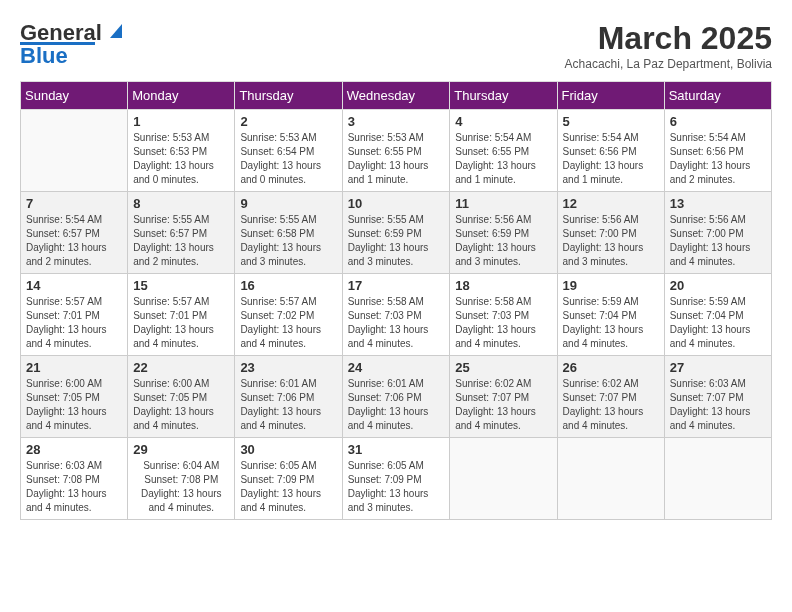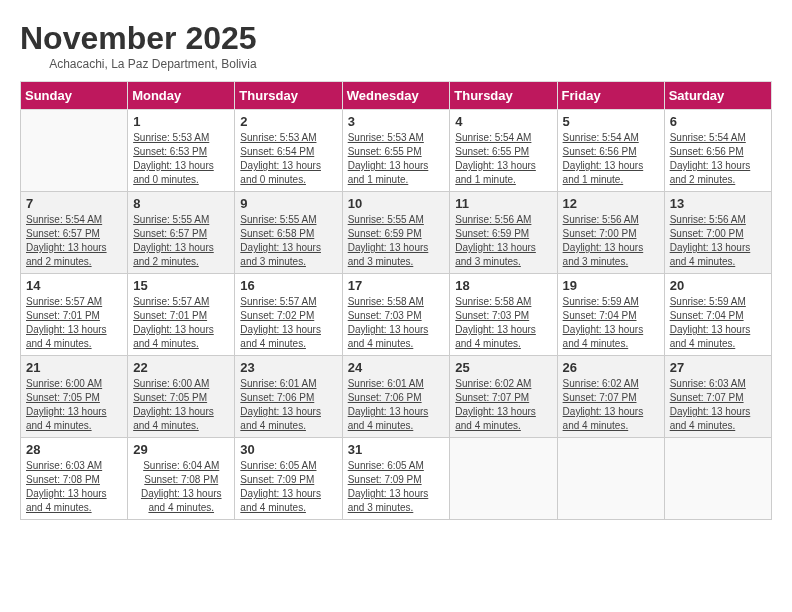--- a/index.html
+++ b/index.html
@@ -31,24 +31,24 @@
     }
     .subtitle {
       font-size: 12px;
       color: #555;
     }
     .calendar {
       width: 100%;
       border-collapse: collapse;
     }
     .calendar th {
-      background: #be185d;
+      background: #701a75;
       color: #fff;
       font-size: 13px;
-      font-weight: bold;
+      font-weight: normal;
       padding: 6px 4px;
       text-align: left;
       border: 1px solid #ddd;
     }
     .calendar td {
       vertical-align: top;
       border: 1px solid #ccc;
       padding: 4px 5px;
       width: 108px;
       min-height: 80px;
@@ -62,32 +62,43 @@
     .day-number {
       font-size: 13px;
       font-weight: bold;
       color: #333;
       margin-bottom: 2px;
     }
     .day-info {
       font-size: 10px;
       color: #444;
       line-height: 1.4;
-      text-decoration: underline;
     }
     .row-alt td {
       background: #f2f2f2;
     }
   </style>
 </head>
 <body>
 
 <div class="header">
+  <div class="logo">
+    <div style="display:flex;align-items:center;gap:0;">
+      <span style="font-size:22px;font-weight:bold;color:#333;">General</span>
+      <svg width="22" height="22" viewBox="0 0 22 22" style="margin-left:2px;margin-top:-4px;">
+        <polygon points="6,18 18,4 18,18" fill="#1a6fc4"></polygon>
+      </svg>
+    </div>
+    <div style="display:flex;align-items:center;margin-top:-4px;">
+      <div style="width:75px;height:3px;background:#1a6fc4;"></div>
+    </div>
+    <span style="font-size:22px;font-weight:bold;color:#1a6fc4;margin-top:-2px;">Blue</span>
+  </div>
   <div class="title-block">
-    <div class="month-title">November 2025</div>
+    <div class="month-title">March 2025</div>
     <div class="subtitle">Achacachi, La Paz Department, Bolivia</div>
   </div>
 </div>
 
 <table class="calendar">
   <thead>
     <tr>
     <th>Sunday</th>
         <th>Monday</th>
         <th>Thursday</th>

